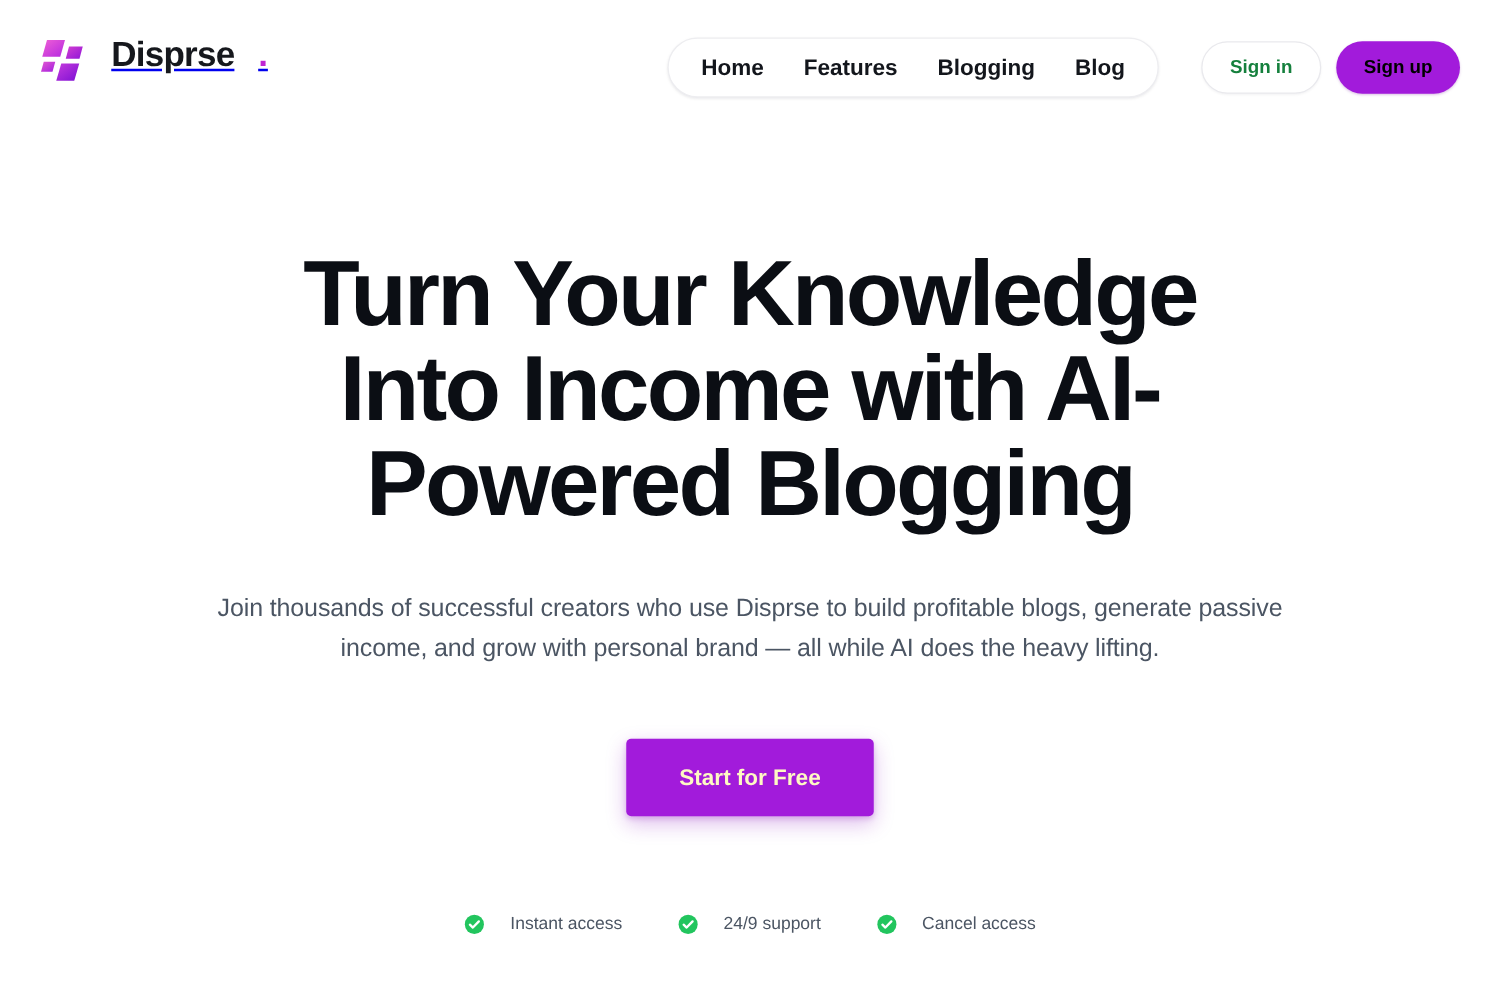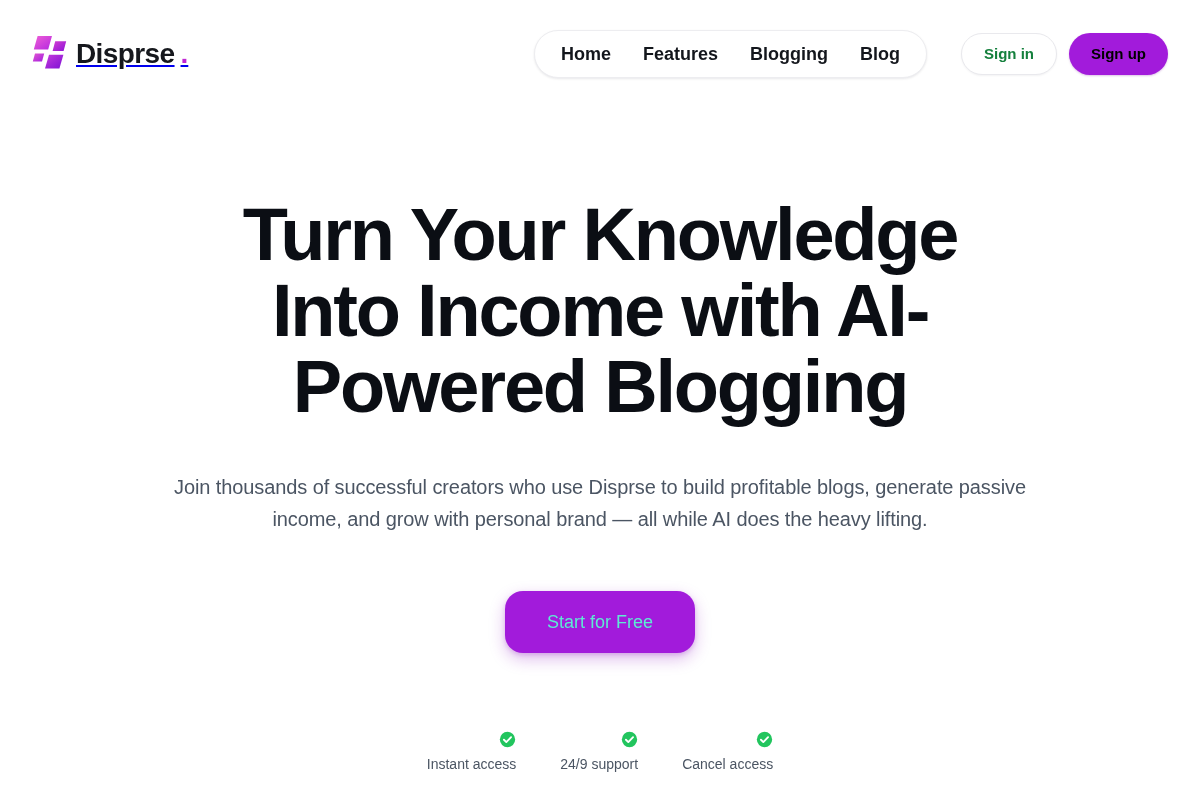--- a/index.html
+++ b/index.html
@@ -32,22 +32,22 @@
     height: 107px;
     display: flex;
     align-items: center;
     justify-content: space-between;
     padding: 0 32px;
     background: #ffffff;
   }
 
   .brand {
     display: flex;
-    align-items: center;
-    gap: 6px;
+    align-items: flex-start;
+    gap: 19px;
     height: 48px;
   }
 
   .brand-mark {
     width: 38px;
     height: 40px;
     display: block;
     flex: 0 0 auto;
   }
 
@@ -174,45 +174,44 @@
     justify-content: center;
   }
 
   .btn-cta {
     display: inline-flex;
     align-items: center;
     justify-content: center;
     height: 62px;
     padding: 0 42px;
     font-size: 18px;
-    font-weight: 400;
-    color: #5eead4;
+    font-weight: 700;
+    color: #fef9c3;
     background: #a21bdb;
     border: none;
-    border-radius: 18px;
+    border-radius: 4px;
     cursor: pointer;
     font-family: inherit;
     white-space: nowrap;
     box-shadow: 0 6px 16px rgba(141, 20, 190, 0.28), 0 2px 4px rgba(141, 20, 190, 0.20);
   }
 
   
   .badges {
     margin-top: 78px;
     display: flex;
     align-items: center;
     justify-content: center;
     gap: 44px;
   }
 
   .badge {
     display: flex;
-    align-items: flex-end;
-    gap: 9px;
-    flex-direction: column;
+    align-items: flex-start;
+    gap: 20px;
   }
 
   .badge-check {
     width: 17px;
     height: 17px;
     flex: 0 0 auto;
     display: block;
   }
 
   .badge-label {

